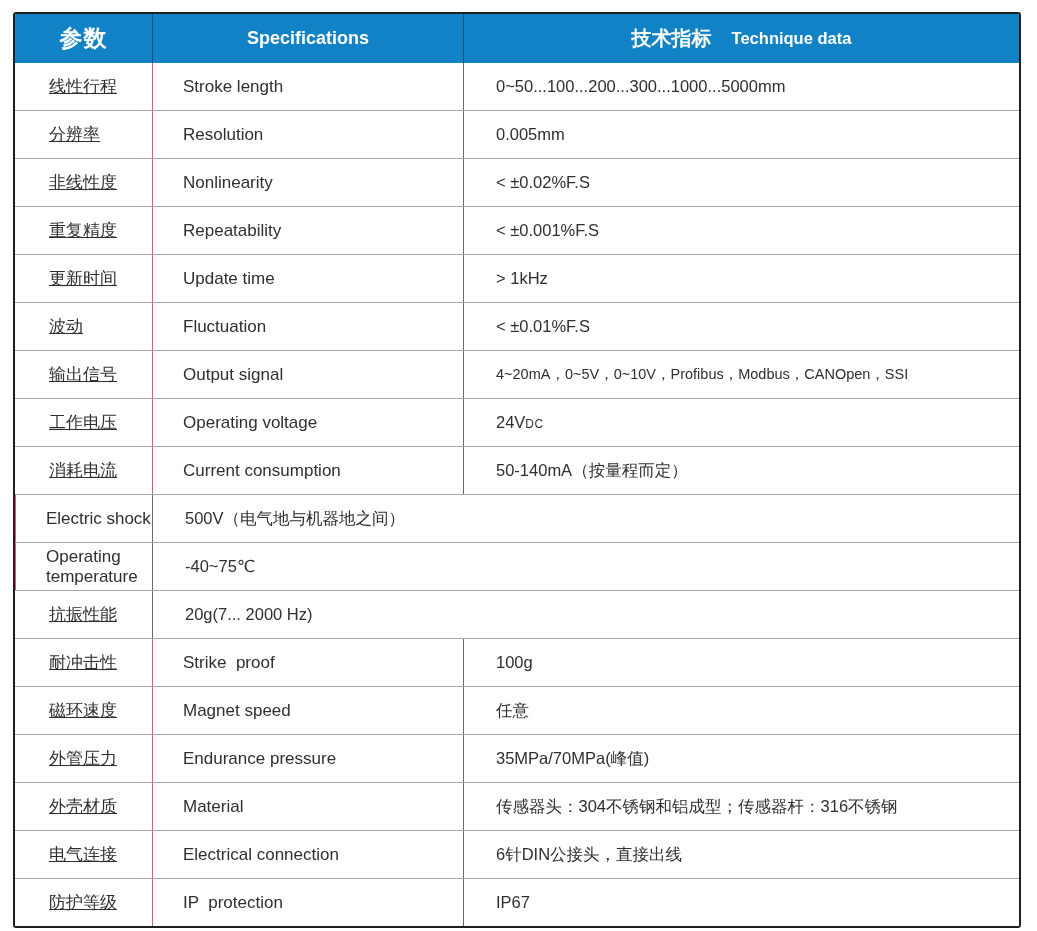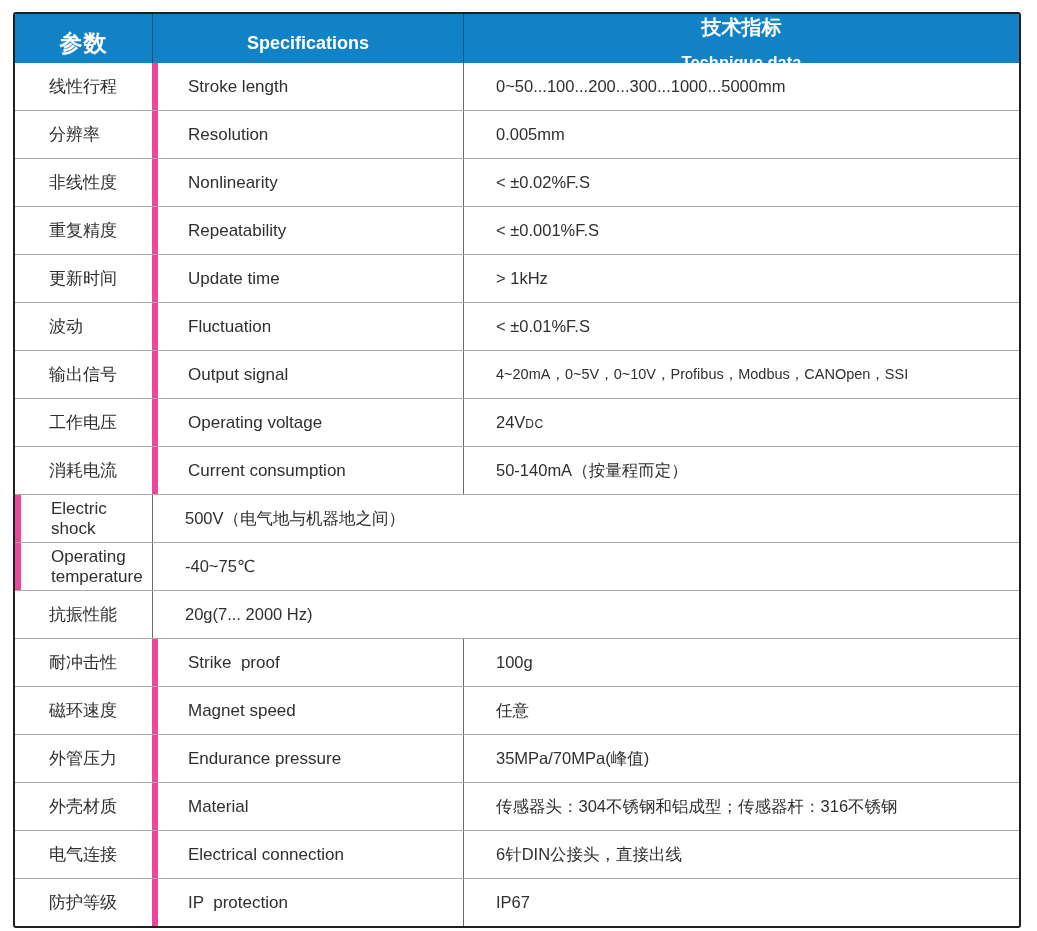--- a/index.html
+++ b/index.html
@@ -34,43 +34,44 @@
     color: #ffffff;
   }
   .header-cell {
     display: flex;
     align-items: center;
     justify-content: center;
     font-weight: bold;
   }
   .header-cell.param-h   { font-size: 23px; letter-spacing: 1px; }
   .header-cell.spec-h    { font-size: 18px; }
-  .header-cell.tech-h    { gap: 12px; flex-direction: column; }
+  .header-cell.tech-h    { gap: 20px; }
   .tech-zh { font-size: 20px; font-weight: bold; }
   .tech-en { font-size: 16.5px; font-weight: bold; }
   .body-row {
     height: 47px;
     background: #ffffff;
   }
   .body-row + .body-row {
     border-top: 1px solid #a9a9a9;
   }
   .cell {
     display: flex;
     align-items: center;
     overflow: hidden;
   }
   .cell span { white-space: pre-wrap; }
-  .col-2 { border-left: 6px solid #ec4899; }
+  .col-2 { border-left: 1px solid #ec4899; }
   .col-3 { border-left: 1px solid #6a6a6a; }
   .table-header .col-2,
   .table-header .col-3 { border-left: 1px solid rgba(0,0,0,0.35); }
   .param-cell {
     padding-left: 34px;
     font-size: 17px;
+    text-decoration: underline;
   }
   .spec-cell {
     padding-left: 30px;
     font-size: 17px;
   }
   .value-cell {
     padding-left: 32px;
     font-size: 16.5px;
   }
   .value-cell.small { font-size: 14.5px; }

